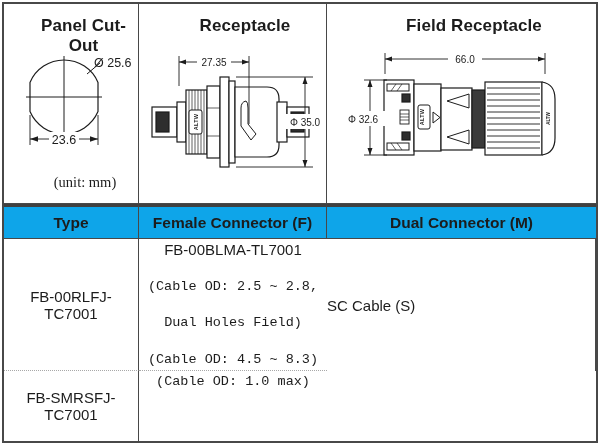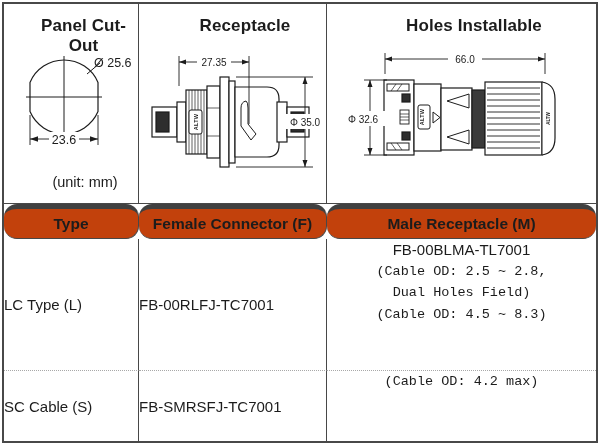--- a/index.html
+++ b/index.html
@@ -12,28 +12,28 @@
   .cell { box-sizing:border-box; position:relative; }
   .br { border-right:1px solid #484848; }
   .bb { border-bottom:1px solid #484848; }
   .bb-dot { border-bottom:1px dotted #a8a8a8; }
   .draw-title {
     position:absolute; top:12px; left:0; right:0; text-align:center;
     font-weight:bold; font-size:17px; letter-spacing:0.1px;padding-left:25px;
   }
   .unit-note {
     position:absolute; top:170px; left:0; right:0; text-align:center;
-    transform:translateX(14px); font-size:14.5px;
+    transform:translateX(14px); font-size:14.5px;font-family:Liberation Serif, serif;
   }
   .draw-svg { position:absolute; top:0; left:0; }
   .th {
-    background:#c2410c; display:flex; align-items:center; justify-content:center;
-    font-weight:bold; font-size:15.5px; border-top:5px solid #404040;border-radius:13px;
+    background:#0ea5e9; display:flex; align-items:center; justify-content:center;
+    font-weight:bold; font-size:15.5px; border-top:3px solid #404040;
   }
-  .td { display:flex; align-items:center; justify-content:flex-start; font-size:15px; text-align:center; }
+  .td { display:flex; align-items:center; justify-content:space-between; font-size:15px; text-align:center; }
   .td-multi { flex-direction:column; line-height:21.5px; }
   .part { font-size:15px; }
   .note { font-size:13.5px;font-family:Liberation Mono, monospace; }
   svg text { fill:#1c1c1c; }
   .dimtxt { font-size:10px; }
   .dimtxt-lg { font-size:12.5px; }
   .logotxt { font-size:5.5px; font-weight:bold; letter-spacing:0.3px; }
   .logotxt-sm { font-size:4.5px; font-weight:bold; }
 </style>
 </head>
@@ -152,35 +152,34 @@
       </g>
       <polygon points="58,55 65,52.5 65,57.5" fill="#1c1c1c"></polygon>
       <polygon points="218,55 211,52.5 211,57.5" fill="#1c1c1c"></polygon>
       <polygon points="43,76 40.5,83 45.5,83" fill="#1c1c1c"></polygon>
       <polygon points="43,151 40.5,144 45.5,144" fill="#1c1c1c"></polygon>
       <rect x="121" y="48.5" width="34" height="13" fill="#fff"></rect>
       <text class="dimtxt" x="138" y="58.5" text-anchor="middle">66.0</text>
       <rect x="13" y="107" width="47" height="15" fill="#fff"></rect>
       <text class="dimtxt" x="36" y="118.5" text-anchor="middle">Φ 32.6</text>
     </svg>
-    <div class="draw-title">Holes Installable</div>
+    <div class="draw-title">Field Receptacle</div>
   </div>
 
   <div class="cell br bb th">Type</div>
   <div class="cell br bb th">Female Connector (F)</div>
-  <div class="cell bb th">Male Receptacle (M)</div>
+  <div class="cell bb th">Dual Connector (M)</div>
 
-  <div class="cell br bb-dot td">LC Type (L)</div>
   <div class="cell br bb-dot td">FB-00RLFJ-TC7001</div>
   <div class="cell bb-dot td td-multi">
     <div class="part">FB-00BLMA-TL7001</div>
     <div class="note">(Cable OD: 2.5 ~ 2.8,</div>
     <div class="note">Dual Holes Field)</div>
     <div class="note">(Cable OD: 4.5 ~ 8.3)</div>
   </div>
 
   <div class="cell br td">SC Cable (S)</div>
   <div class="cell br td">FB-SMRSFJ-TC7001</div>
   <div class="cell td td-multi">
-    <div class="note">(Cable OD: 4.2 max)</div>
+    <div class="note">(Cable OD: 1.0 max)</div>
   </div>
 
 </div>
 
 </body></html>

